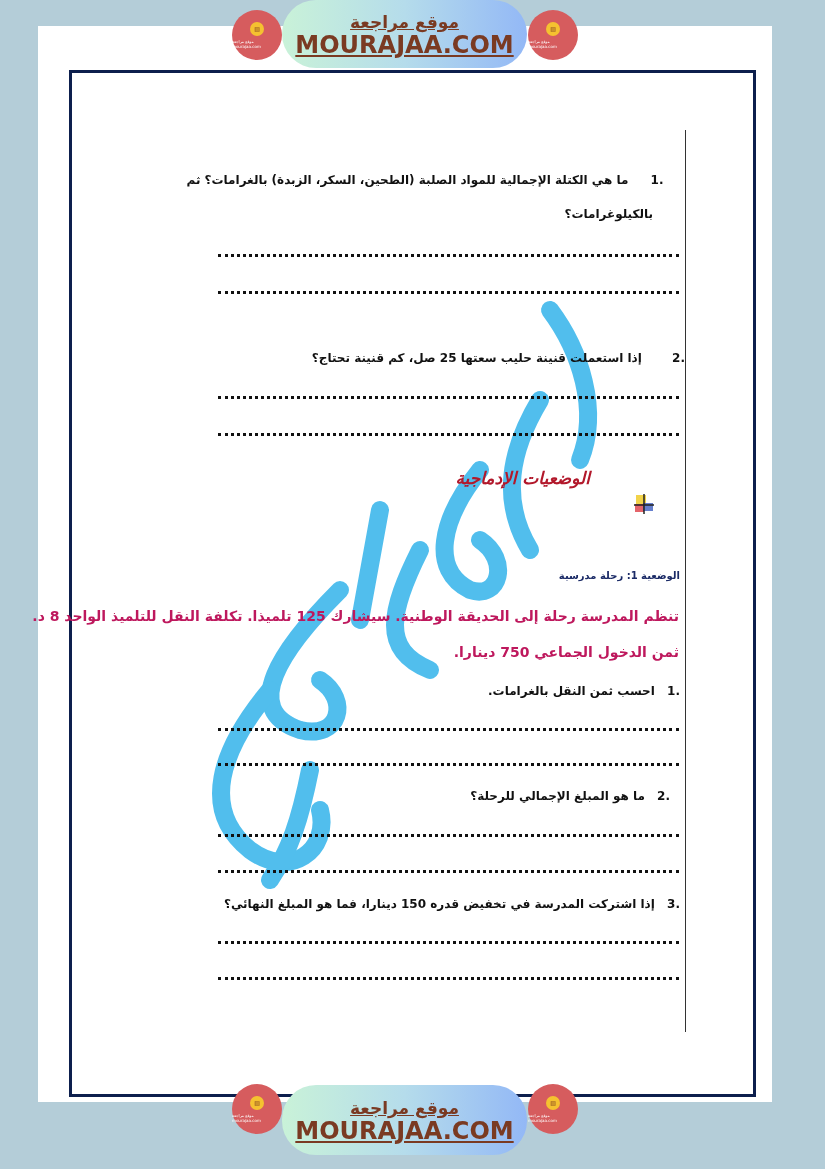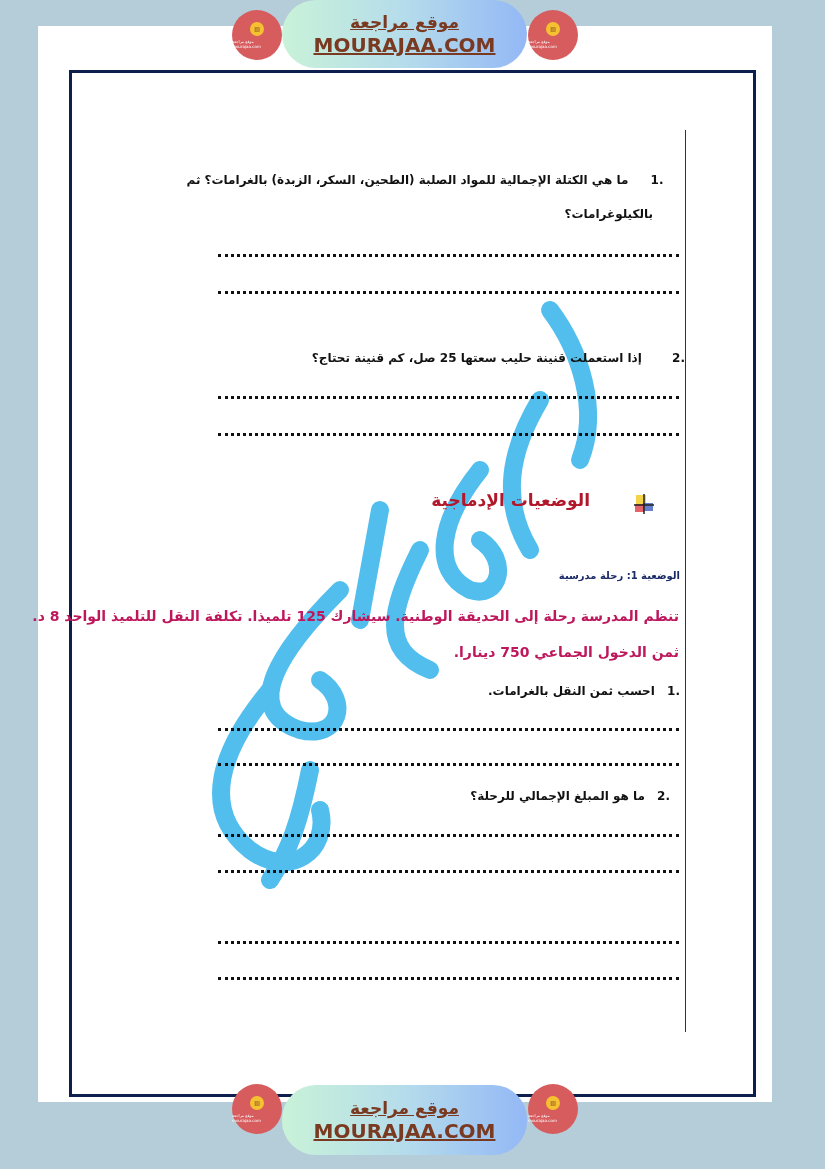--- a/index.html
+++ b/index.html
@@ -31,21 +31,21 @@
       z-index: 5;
     }
     .banner.top { top: 0; }
     .banner.bottom { top: 1085px; height: 70px; }
     .banner .ar {
       font-family: "DejaVu Sans", sans-serif; font-weight: bold;
       color: #7a3a22; font-size: 17px; text-decoration: underline; line-height: 22px;
     }
     .banner .en {
       font-family: "DejaVu Sans", sans-serif; font-weight: bold;
-      color: #7a3a22; font-size: 20px; text-decoration: underline; line-height: 24px;
+      color: #7a3a22; font-size: 24px; text-decoration: underline; line-height: 24px;
     }
     .badge {
       position: absolute; width: 50px; height: 50px; border-radius: 50%;
       background: #d65c5e; z-index: 6;
       display: flex; flex-direction: column; align-items: center; justify-content: center;
     }
     .badge .dot {
       width: 14px; height: 14px; border-radius: 50%; background: #f5c130;
       font-size: 6px; color: #7a3a22; text-align: center; line-height: 14px;
     }
@@ -129,40 +129,44 @@
   <div class="dots" style="top:396px;"></div>
   <div class="dots" style="top:433px;"></div>
 
   <svg class="bullet-icon" style="left:632px; top:492px;" viewBox="0 0 24 24">
     <rect x="4" y="3" width="10" height="10" fill="#f2d34a"></rect>
     <rect x="3" y="12" width="9" height="8" fill="#e5646a"></rect>
     <rect x="11" y="11" width="10" height="8" fill="#3f5fc0" opacity="0.8"></rect>
     <line x1="12" y1="2" x2="12" y2="22" stroke="#222" stroke-width="1.5"></line>
     <line x1="2" y1="13" x2="22" y2="13" stroke="#222" stroke-width="1.5"></line>
   </svg>
-  <div class="section-title" style="right:235px; top:490px;">الوضعيات الإدماجية</div>
+  <div class="section-title" style="right:235px; top:468px;font-style:italic;">الوضعيات الإدماجية</div>
 
   <div class="sit-title" style="top:570px;">الوضعية 1: رحلة مدرسية</div>
   <div class="para" style="right:146px; top:608px; width:520px; white-space:nowrap;">تنظم المدرسة رحلة إلى الحديقة الوطنية. سيشارك 125 تلميذا. تكلفة النقل للتلميذ الواحد 8 د.</div>
   <div class="para" style="right:146px; top:644px;">ثمن الدخول الجماعي 750 دينارا.</div>
 
   <div class="q" style="right:145px; top:673px;">
     <span style="margin-left:8px;">.1</span>
     <span>احسب ثمن النقل بالغرامات.</span>
   </div>
   <div class="dots" style="top:728px;"></div>
   <div class="dots" style="top:763px;"></div>
 
   <div class="q" style="right:155px; top:778px;">
     <span style="margin-left:8px;">.2</span>
     <span>ما هو المبلغ الإجمالي للرحلة؟</span>
   </div>
   <div class="dots" style="top:834px;"></div>
   <div class="dots" style="top:870px;"></div>
 
+  <div class="q" style="right:145px; top:886px;">
+    <span style="margin-left:8px;">.3</span>
+    <span>إذا اشتركت المدرسة في تخفيض قدره 150 دينارا، فما هو المبلغ النهائي؟</span>
+  </div>
   <div class="dots" style="top:941px;"></div>
   <div class="dots" style="top:977px;"></div>
 
   <div class="badge" style="left:232px; top:1084px;">
     <div class="dot">▥</div>
     <div class="txt">موقع مراجعة mourajaa.com</div>
   </div>
   <div class="banner bottom">
     <div class="ar">موقع مراجعة</div>
     <div class="en">MOURAJAA.COM</div>

